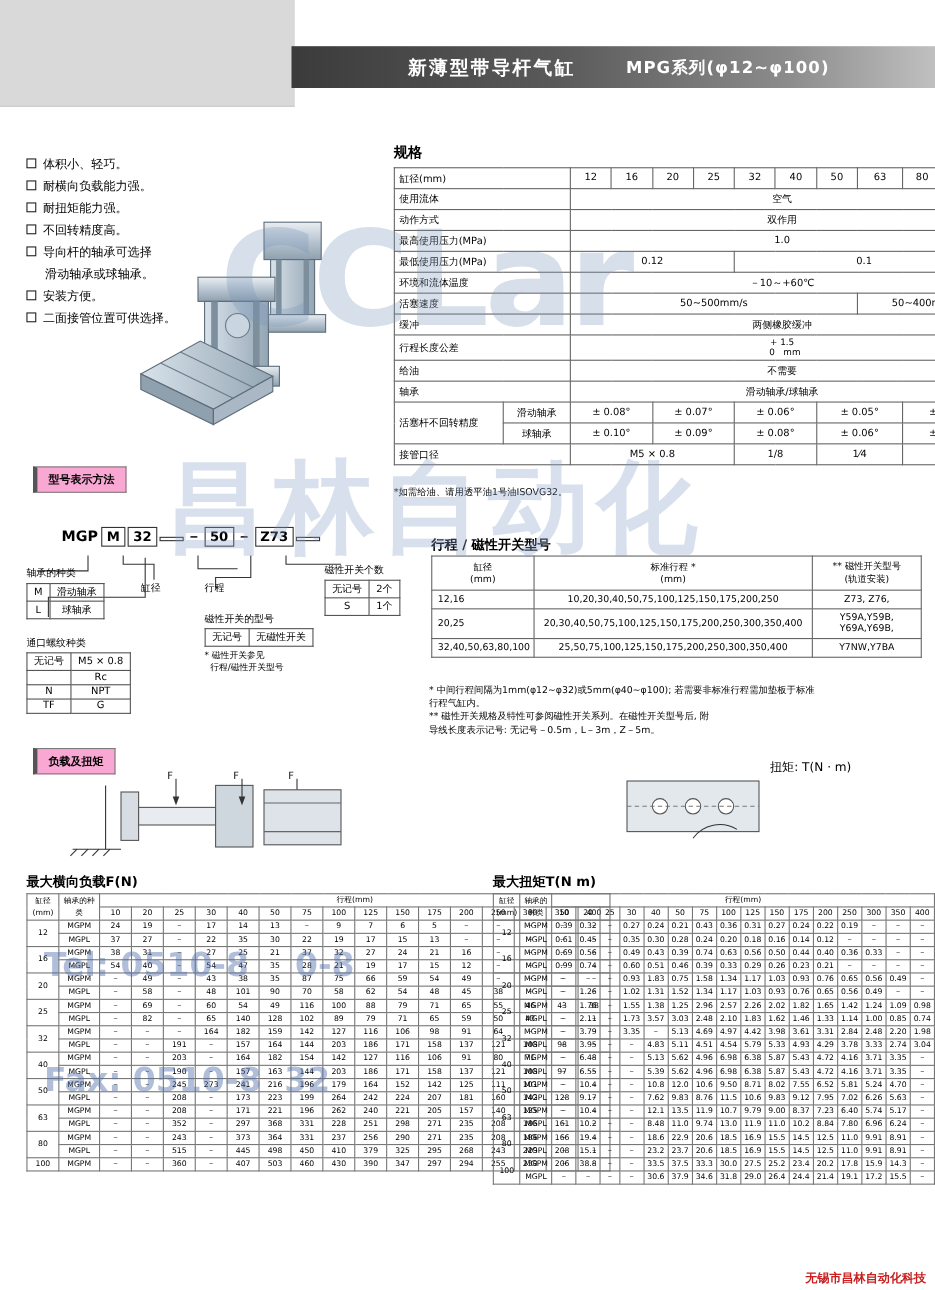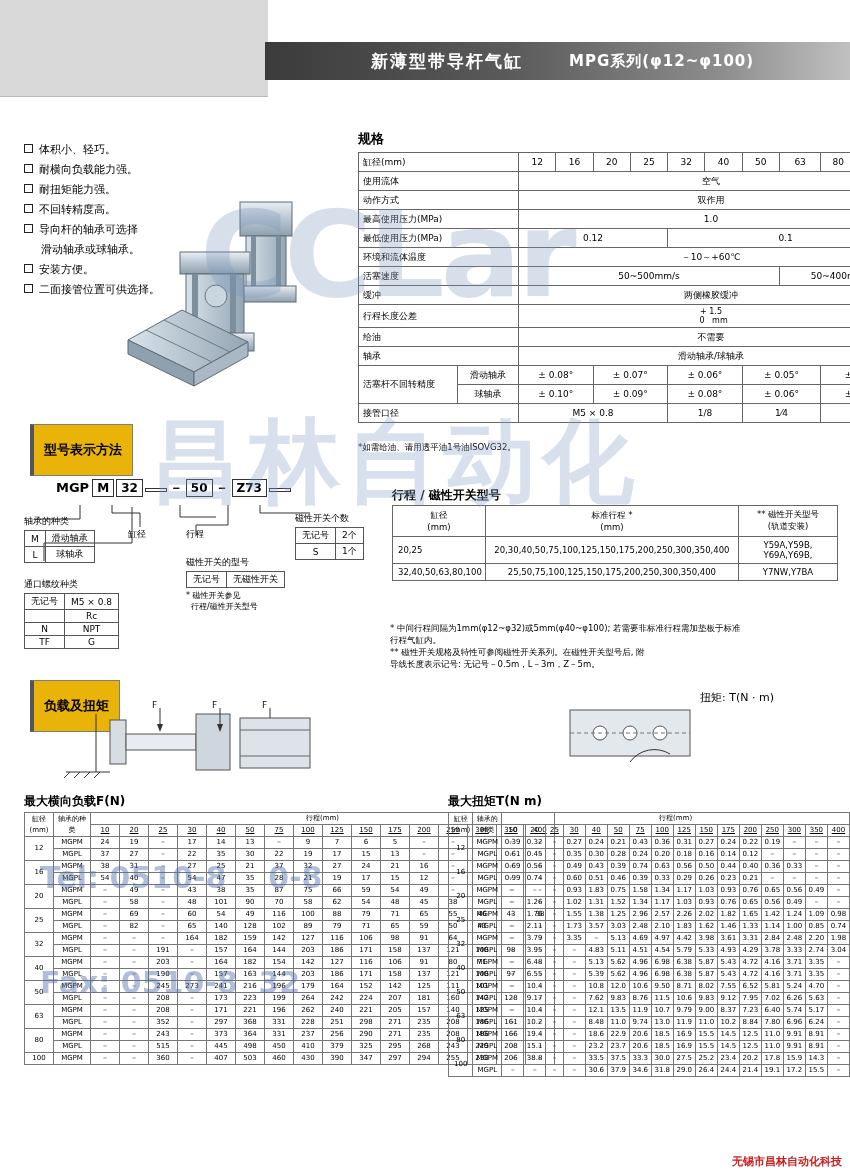--- a/index.html
+++ b/index.html
@@ -34,22 +34,22 @@
   #features div{white-space:nowrap;}
   #features .sq{display:inline-block;width:7px;height:7px;border:1px solid #222;margin-right:6px;}
   #features .sub{padding-left:17px;}
 
   
   #photo{
     position:absolute;left:120px;top:190px;width:250px;height:200px;
   }
   
   .sec-title{
-    background:#eab308;border:1px solid #7d7d7d;border-left:4px solid #555;
-    font-size:13px;font-weight:bold;padding:16px 10px;display:inline-block;
+    background:#f9a8d4;border:1px solid #7d7d7d;border-left:4px solid #555;
+    font-size:10px;font-weight:bold;padding:4px 10px;display:inline-block;
   }
   #model-title{position:absolute;left:30px;top:424px;}
   #model-code{position:absolute;left:54px;top:478px;font-size:13px;font-weight:bold;}
   #model-code .bx{
     display:inline-block;border:1px solid #333;padding:1px 4px;margin:0 1px;background:#fff;
     min-width:12px;text-align:center;font-size:12px;
   }
   #model-code .plain{display:inline-block;padding:1px 2px;}
   .mt{border-collapse:collapse;}
   .mt td{border:1px solid #555;padding:1px 6px;font-size:9px;text-align:center;}
@@ -81,21 +81,21 @@
   table.stroke td.l{text-align:left;padding-left:5px;}
   #stroke-notes{position:absolute;left:390px;top:622px;width:450px;font-size:8.5px;line-height:12px;}
   #torque-label{position:absolute;left:700px;top:690px;font-size:11px;}
 
   
   .bt-title{position:absolute;font-size:12px;font-weight:bold;}
   #bt1-title{left:24px;top:793px;}
   #bt2-title{left:448px;top:793px;}
   table.dt{border-collapse:collapse;font-size:7px;}
   table.dt td{border:1px solid #777;padding:0 1px;text-align:center;height:11px;line-height:11px;}
-  table.dt td.hcol{width:26px;text-decoration:underline;}
+  table.dt td.hcol{width:26px;}
   table.dt td.bore{width:26px;}
   table.dt td.type{width:34px;text-align:center;}
   #bt1{position:absolute;left:24px;top:812px;}
   #bt2{position:absolute;left:448px;top:812px;}
 
   
   .draw{position:absolute;}
   .footer{
     position:absolute;right:8px;bottom:4px;font-size:11px;color:#c82020;font-weight:bold;
   }
@@ -348,20 +348,25 @@
 <div id="stroke-wrap">
   <table class="stroke">
     <tbody>
         <tr>
       <td style="white-space:pre;width:72px;">缸径
 (mm)</td>
       <td style="white-space:pre;">标准行程 *
 (mm)</td>
       <td style="white-space:pre;width:92px;">** 磁性开关型号
 (轨道安装)</td>
+    </tr>
+    <tr>
+      <td class="l">12,16</td>
+      <td>10,20,30,40,50,75,100,125,150,175,200,250</td>
+      <td style="white-space:pre;">Z73, Z76,</td>
     </tr>
     <tr>
       <td class="l">20,25</td>
       <td>20,30,40,50,75,100,125,150,175,200,250,300,350,400</td>
       <td style="white-space:pre;">Y59A,Y59B,
 Y69A,Y69B,</td>
     </tr>
     <tr>
       <td class="l">32,40,50,63,80,100</td>
       <td>25,50,75,100,125,150,175,200,250,300,350,400</td>

